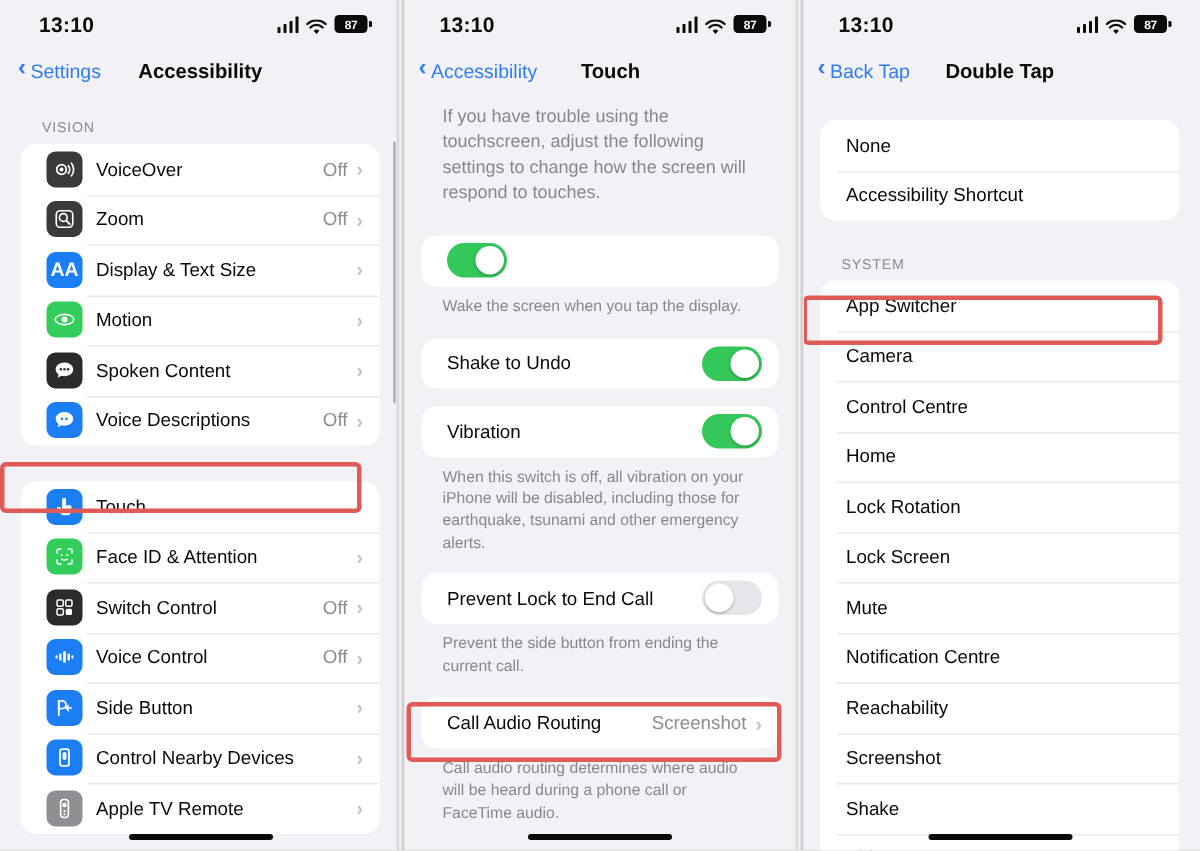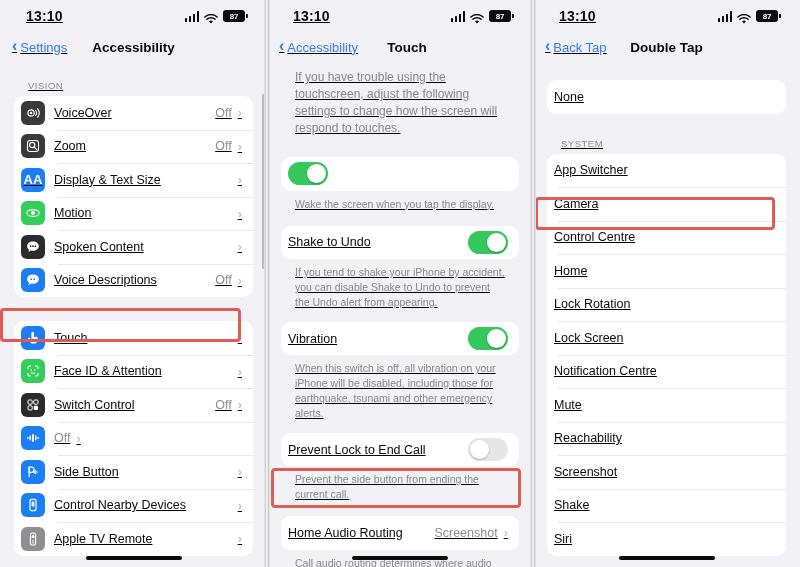--- a/index.html
+++ b/index.html
@@ -7,21 +7,20 @@
     width: 800px; height: 567px;
     font-family: "Liberation Sans", sans-serif;
     background: #ffffff;
     overflow: hidden;
   }
   .stage {
     position: relative;
     width: 800px; height: 567px;
     display: flex;
     background: #a3a3a3;
-    text-decoration: underline;
   }
 
   
   .panel {
     position: relative;
     width: 267px; height: 567px;
     background: #f2f1f6;
     overflow: hidden;
     flex: none;
   }
@@ -140,21 +139,21 @@
   }
   .card {
     background: #ffffff;
     border-radius: 10px;
     overflow: hidden;
   }
   .row {
     display: flex;
     align-items: center;
     min-height: 33.5px;
-    padding: 0 11px 0 7px;
+    padding: 0 11px 0 17px;
     position: relative;
     background: #ffffff;
   }
   .row + .row::before {
     content: "";
     position: absolute;
     left: 44px; right: 0; top: 0;
     height: 1px;
     background: #e9e9ea;
   }
@@ -400,20 +399,21 @@
         <div class="row">
           <span class="icon" style="background:#1b7ef5">
             <svg width="16" height="16" viewBox="0 0 16 16">
                 <rect x="7.1" y="4" width="1.8" height="8" rx=".9" fill="#fff"></rect>
                 <rect x="4.4" y="5.6" width="1.6" height="4.8" rx=".8" fill="#fff"></rect>
                 <rect x="10" y="5.6" width="1.6" height="4.8" rx=".8" fill="#fff"></rect>
                 <rect x="2" y="6.9" width="1.4" height="2.2" rx=".7" fill="#fff"></rect>
                 <rect x="12.6" y="6.9" width="1.4" height="2.2" rx=".7" fill="#fff"></rect>
               </svg>
           </span>
+          <span class="row-label">Voice Control</span>
           <span class="row-value">Off</span>
           <span class="chev">›</span>
         </div>
         <div class="row">
           <span class="icon" style="background:#1b7ef5">
             <svg width="16" height="16" viewBox="0 0 16 16">
                 <path d="M4.2 3.2h2.2a2.6 2.6 0 0 1 0 5.2H4.2z" fill="none" stroke="#fff" stroke-width="1.2"></path>
                 <path d="M4.2 3.2v9.6" stroke="#fff" stroke-width="1.2" stroke-linecap="round"></path>
                 <path d="M12.6 8H9.2M10.6 6.3 9 8l1.6 1.7" stroke="#fff" stroke-width="1.1" fill="none" stroke-linecap="round" stroke-linejoin="round"></path>
               </svg>
@@ -503,21 +503,20 @@
 
       <div class="sp14"></div>
       <div class="card">
         <div class="row">
           <span class="row-label">Shake to Undo</span>
           <span class="toggle">
               <span class="knob"></span>
             </span>
         </div>
       </div>
-      <div class="footnote">If you tend to shake your iPhone by accident, you can disable Shake to Undo to prevent the Undo alert from appearing.</div>
 
       <div class="sp12"></div>
       <div class="card">
         <div class="row">
           <span class="row-label">Vibration</span>
           <span class="toggle">
               <span class="knob"></span>
             </span>
         </div>
       </div>
@@ -530,21 +529,21 @@
           <span class="toggle off">
               <span class="knob"></span>
             </span>
         </div>
       </div>
       <div class="footnote">Prevent the side button from ending the current call.</div>
 
       <div class="sp14"></div>
       <div class="card">
         <div class="row">
-          <span class="row-label">Home Audio Routing</span>
+          <span class="row-label">Call Audio Routing</span>
           <span class="row-value">Screenshot</span>
           <span class="chev">›</span>
         </div>
       </div>
       <div class="footnote">Call audio routing determines where audio will be heard during a phone call or FaceTime audio.</div>
 
       <div class="hl" style="left:4px; top:406px; width:250px; height:40px;"></div>
     </div>
 
     <div class="home-indicator"></div>
@@ -582,20 +581,23 @@
       <div class="nav-title">Double Tap</div>
     </div>
 
     <div class="body">
       <div class="sp18"></div>
 
       <div class="card">
         <div class="row plain">
           <span class="row-label">None</span>
         </div>
+        <div class="row plain">
+          <span class="row-label">Accessibility Shortcut</span>
+        </div>
       </div>
 
       <div class="sp24"></div>
       <div class="group-hdr">SYSTEM</div>
 
       <div class="card">
         <div class="row plain">
           <span class="row-label">App Switcher</span>
         </div>
         <div class="row plain">
@@ -607,24 +609,24 @@
         <div class="row plain">
           <span class="row-label">Home</span>
         </div>
         <div class="row plain">
           <span class="row-label">Lock Rotation</span>
         </div>
         <div class="row plain">
           <span class="row-label">Lock Screen</span>
         </div>
         <div class="row plain">
+          <span class="row-label">Mute</span>
+        </div>
+        <div class="row plain">
           <span class="row-label">Notification Centre</span>
-        </div>
-        <div class="row plain">
-          <span class="row-label">Mute</span>
         </div>
         <div class="row plain">
           <span class="row-label">Reachability</span>
         </div>
         <div class="row plain">
           <span class="row-label">Screenshot</span>
         </div>
         <div class="row plain">
           <span class="row-label">Shake</span>
         </div>

